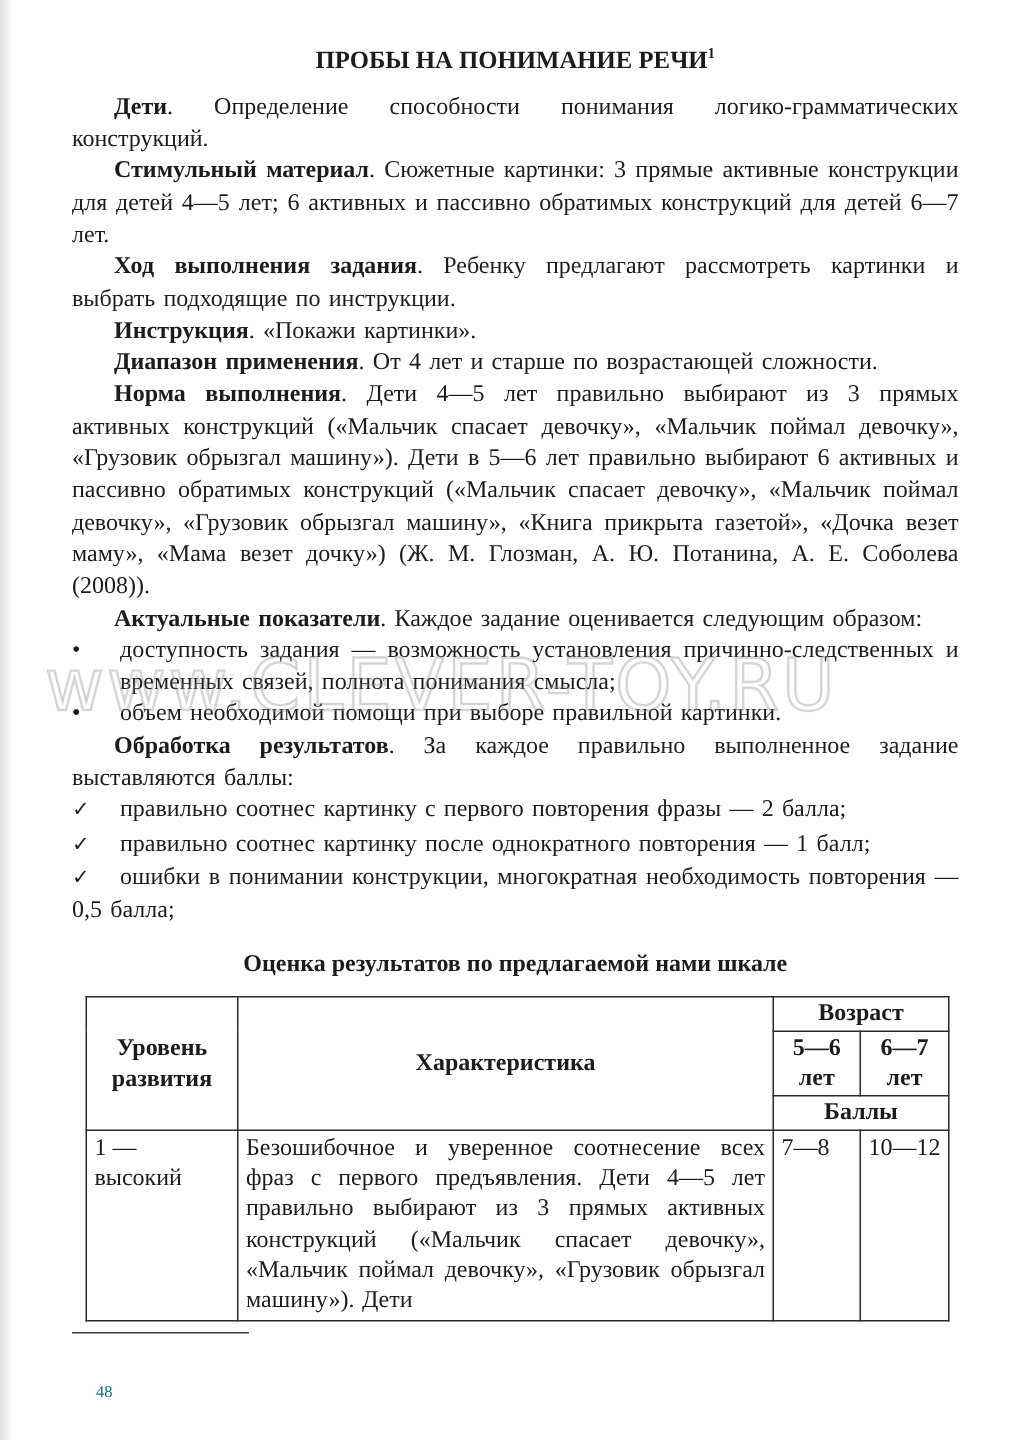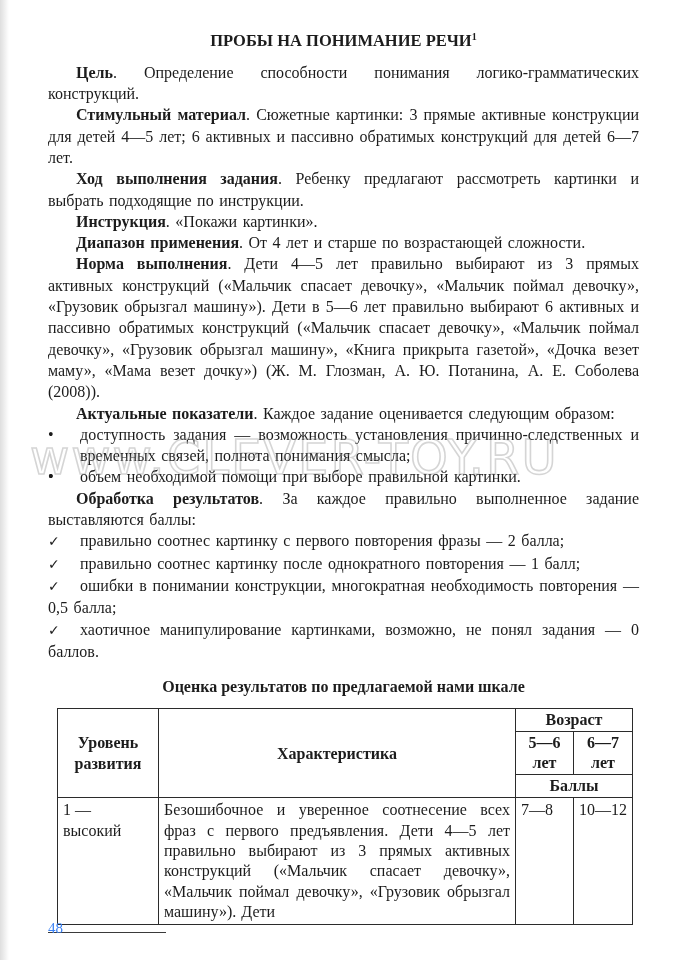--- a/index.html
+++ b/index.html
@@ -23,42 +23,42 @@
   .subheading{text-align:center;font-weight:bold;margin:14px 0 11px 0;}
   table.results{border-collapse:collapse;width:575px;margin-left:9px;table-layout:fixed;}
   table.results td{border:1px solid #2b2b2b;vertical-align:middle;padding:1px 4px;}
   td.c1h,td.c2h{text-align:center;font-weight:bold;}
   td.agehead,td.age,td.scores{text-align:center;font-weight:bold;line-height:20px;padding:2px 2px;}
   tr.bodyrow td{vertical-align:top;line-height:20.3px;padding:2px 5px;}
   td.desc{text-align:justify;word-spacing:1px;}
   td.val{padding:2px 3px;}
   .footnote-rule{width:118px;height:1px;background:#3a3a3a;margin:7px 0 4px 0;}
   .footnote{font-size:13px;line-height:16px;color:#222;}
-  .page-number{position:absolute;left:48px;top:918px;font-size:15px;color:#3b82f6;}
+  .page-number{position:absolute;left:64px;top:918px;font-size:11px;color:#0f766e;}
   .watermark{
     position:absolute;left:30px;top:447px;z-index:4;pointer-events:none;
     font-family:"DejaVu Sans",sans-serif;font-weight:normal;
     font-size:48px;letter-spacing:2px;white-space:nowrap;
     color:transparent;-webkit-text-stroke:1.6px rgba(145,145,145,0.38);
   }
 </style>
 </head>
 <body>
 
 <div class="edge-shade"></div>
 
 <div class="watermark">www.CLEVER-TOY.RU</div>
 
 <div class="page">
 
   <div class="title">
     <b><span>ПРОБЫ НА ПОНИМАНИЕ РЕЧИ</span><sup>1</sup></b>
   </div>
 
-  <p class="para"><b>Цель</b><span>. Определение способности понимания логико-грамматических конструкций.</span></p>
+  <p class="para"><b>Дети</b><span>. Определение способности понимания логико-грамматических конструкций.</span></p>
 
   <p class="para"><b>Стимульный материал</b><span>. Сюжетные картинки: 3 прямые активные конструкции для детей 4—5 лет; 6 активных и пассивно обратимых конструкций для детей 6—7 лет.</span></p>
 
   <p class="para"><b>Ход выполнения задания</b><span>. Ребенку предлагают рассмотреть картинки и выбрать подходящие по инструкции.</span></p>
 
   <p class="para"><b>Инструкция</b><span>. «Покажи картинки».</span></p>
 
   <p class="para"><b>Диапазон применения</b><span>. От 4 лет и старше по возрастающей сложности.</span></p>
 
   <p class="para"><b>Норма выполнения</b><span>. Дети 4—5 лет правильно выбирают из 3 прямых активных конструкций («Мальчик спасает девочку», «Мальчик поймал девочку», «Грузовик обрызгал машину»). Дети в 5—6 лет правильно выбирают 6 активных и пассивно обратимых конструкций («Мальчик спасает девочку», «Мальчик поймал девочку», «Грузовик обрызгал машину», «Книга прикрыта газетой», «Дочка везет маму», «Мама везет дочку») (Ж. М. Глозман, А. Ю. Потанина, А. Е. Соболева (2008)).</span></p>
@@ -73,21 +73,20 @@
   </div>
   <div class="bullet">
     <span class="bmark">•</span><span>объем необходимой помощи при выборе правильной картинки.</span>
   </div>
 
   <p class="para"><b>Обработка результатов</b><span>. За каждое правильно выполненное задание выставляются баллы:</span></p>
 
   <p class="check"><span class="cmark">✓</span><span>правильно соотнес картинку с первого повторения фразы — 2 балла;</span></p>
   <p class="check"><span class="cmark">✓</span><span>правильно соотнес картинку после однократного повторения — 1 балл;</span></p>
   <p class="check"><span class="cmark">✓</span><span>ошибки в понимании конструкции, многократная необходимость повторения — 0,5 балла;</span></p>
-  <p class="check"><span class="cmark">✓</span><span>хаотичное манипулирование картинками, возможно, не понял задания — 0 баллов.</span></p>
 
   <div class="subheading">Оценка результатов по предлагаемой нами шкале</div>
 
   <table class="results">
     <colgroup>
       <col style="width:101px">
         <col style="width:357px">
         <col style="width:58px">
         <col style="width:59px">
     </colgroup>

